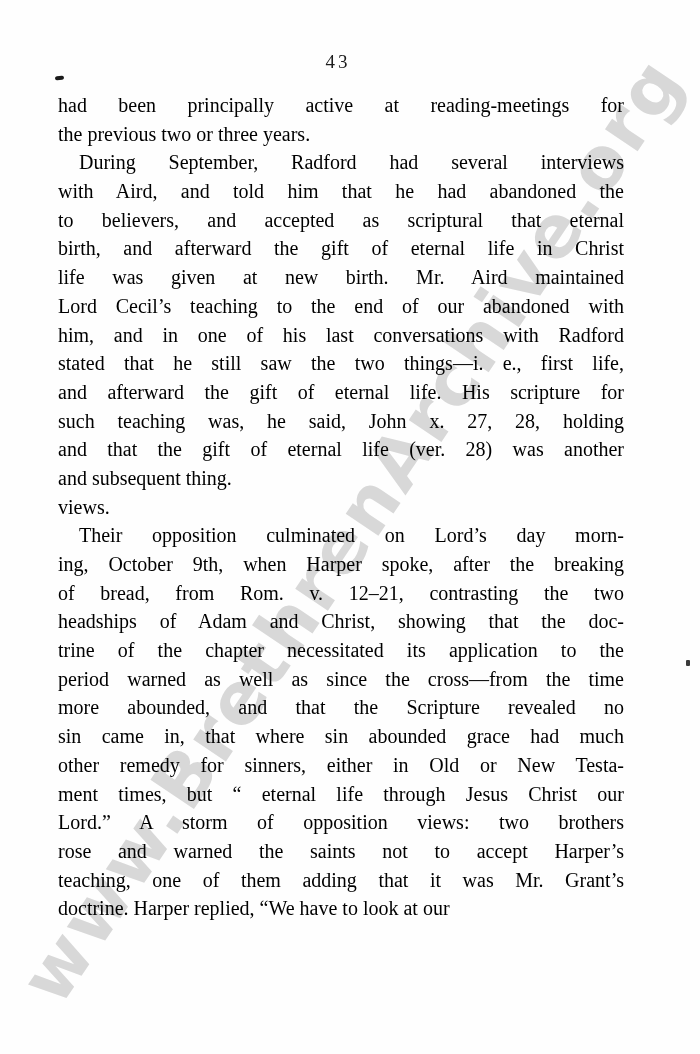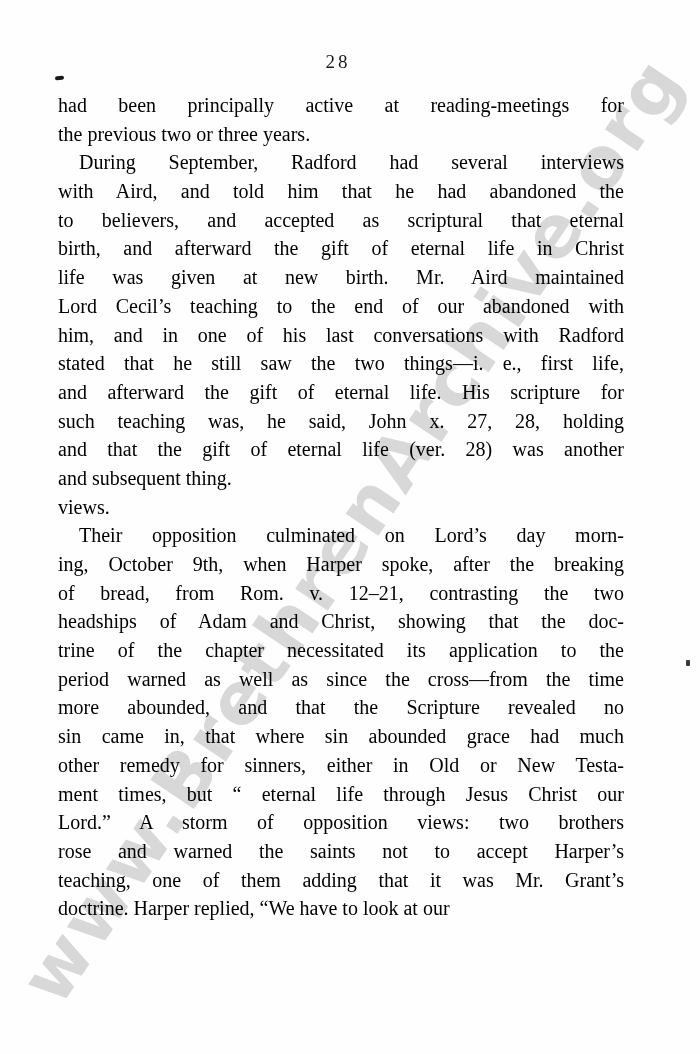--- a/index.html
+++ b/index.html
@@ -85,21 +85,21 @@
     background: #3a3a3a;
     border-radius: 1px;
   }
 </style>
 </head>
 <body>
 
 <div class="page">
   <div class="watermark">www.BrethrenArchive.org</div>
 
-  <div class="page-number">28</div>
+  <div class="page-number">43</div>
 
   <div class="speck-a"></div>
   <div class="speck-b"></div>
 
   <div class="text-block">
       <div class="line">had been principally active at reading-meetings for</div>
       <div class="line last">the previous two or three years.</div>
       <div class="line indent">During September, Radford had several interviews</div>
       <div class="line">with Aird, and told him that he had abandoned the</div>
       <div class="line">to believers, and accepted as scriptural that eternal</div>

